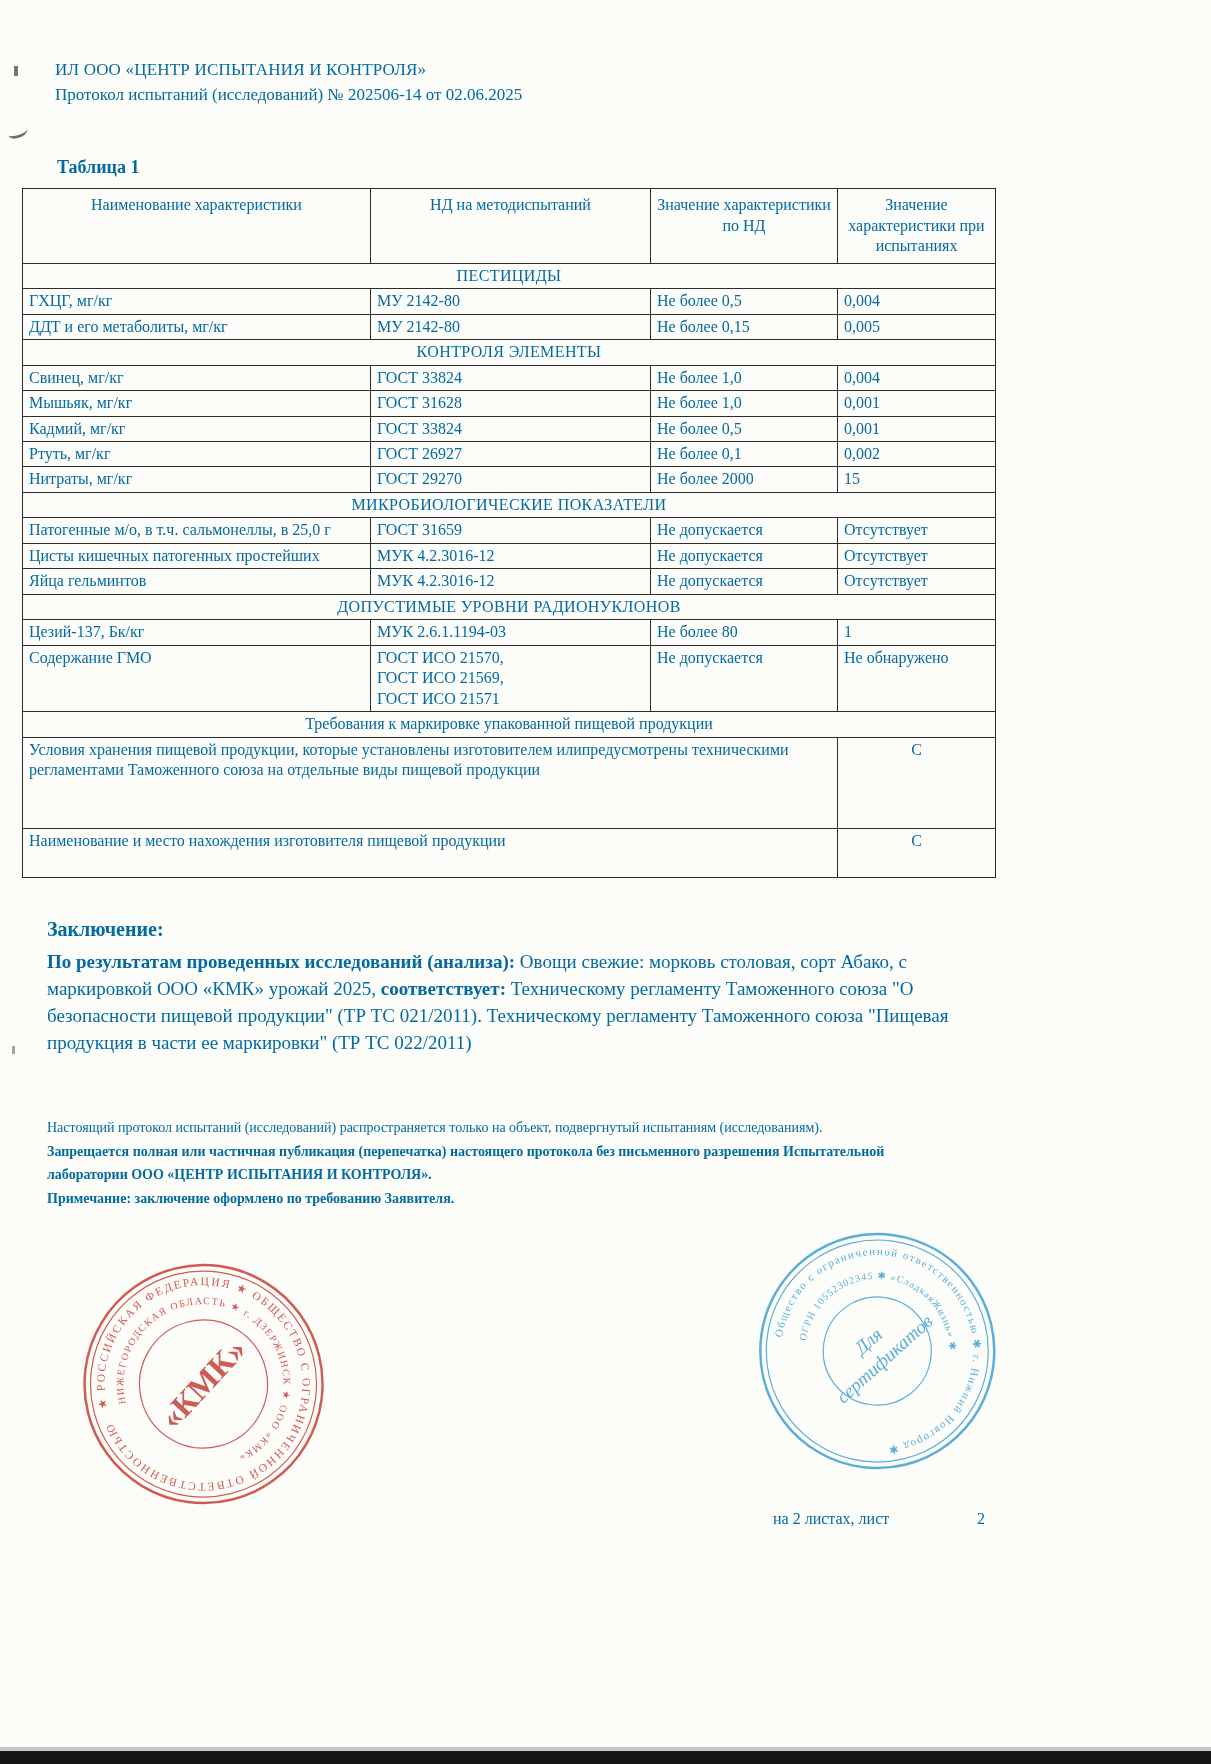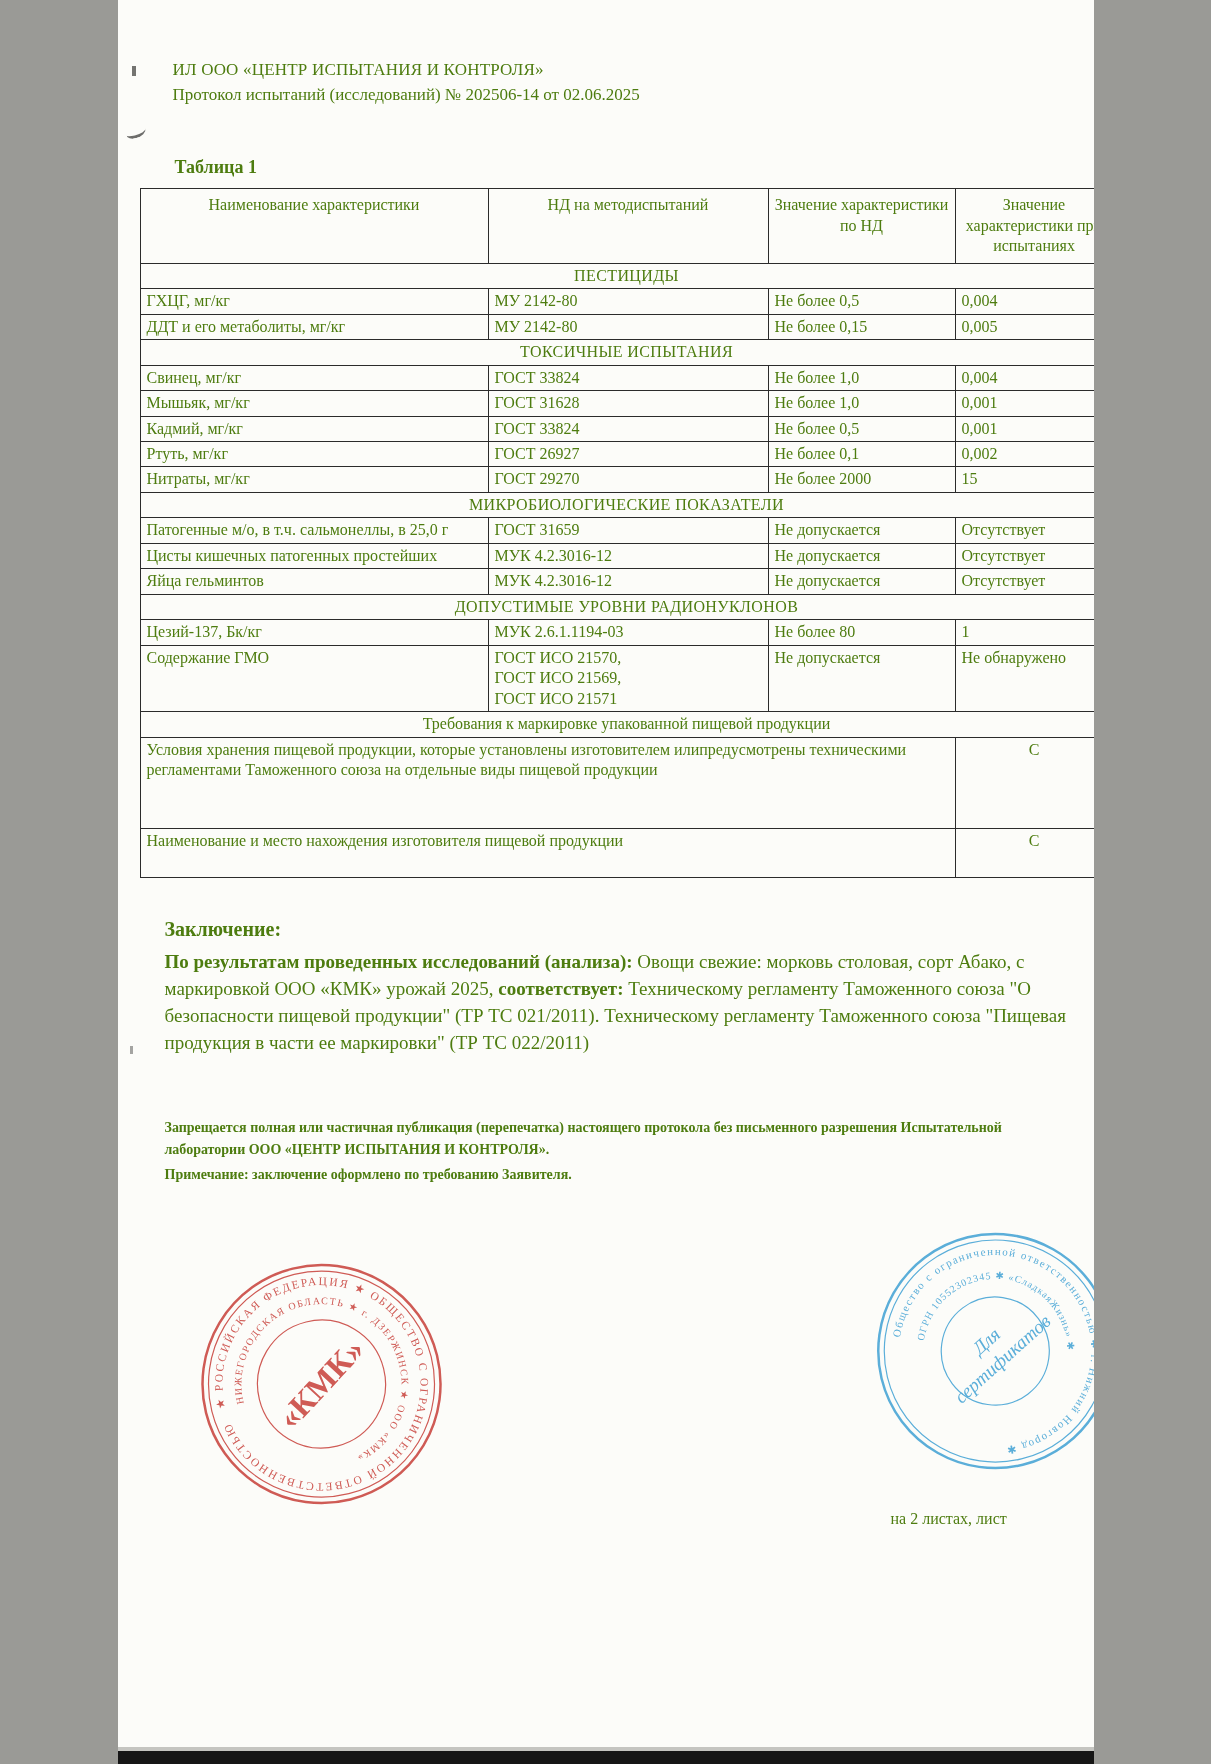--- a/index.html
+++ b/index.html
@@ -1,22 +1,22 @@
 <!DOCTYPE html>
 <html lang="ru"><head>
 <meta charset="utf-8">
 <style>
   html,body{margin:0;padding:0;background:#9a9a96;}
   .page{
     position:relative;
-    width:976px;height:1764px;
+    width:1211px;height:1764px;
     margin:0 auto;
     background:#fcfcf9;
     font-family:"Liberation Serif","DejaVu Serif",serif;
-    color:#4d7c0f;
+    color:#0369a1;
     overflow:hidden;
   }
   .content{padding:58px 0 0 55px;}
   .doc-header{font-size:17px;line-height:1.45;}
   .doc-header .l1{letter-spacing:.2px;}
   .table-title{font-weight:bold;font-size:18px;margin:50px 0 10px 2px;}
   table.proto{
     border-collapse:collapse;
     margin-left:-33px;
     width:973px;
@@ -109,21 +109,21 @@
             <td>Не более 0,5</td>
             <td>0,004</td>
           </tr>
           <tr>
             <td>ДДТ и его метаболиты, мг/кг</td>
             <td>МУ 2142-80</td>
             <td>Не более 0,15</td>
             <td>0,005</td>
           </tr>
           <tr>
-            <td colspan="4" class="section-header">ТОКСИЧНЫЕ ИСПЫТАНИЯ</td>
+            <td colspan="4" class="section-header">КОНТРОЛЯ ЭЛЕМЕНТЫ</td>
           </tr>
           <tr>
             <td>Свинец, мг/кг</td>
             <td>ГОСТ 33824</td>
             <td>Не более 1,0</td>
             <td>0,004</td>
           </tr>
           <tr>
             <td>Мышьяк, мг/кг</td>
             <td>ГОСТ 31628</td>
@@ -199,20 +199,21 @@
           </tr>
         </tbody>
     </table>
 
     <div class="conclusion">
       <span class="c-title">Заключение:</span>
       <b>По результатам проведенных исследований (анализа):</b><span> Овощи свежие: морковь столовая, сорт Абако, с маркировкой ООО «КМК» урожай 2025, </span><b>соответствует:</b><span> Техническому регламенту Таможенного союза "О безопасности пищевой продукции" (ТР ТС 021/2011). Техническому регламенту Таможенного союза "Пищевая продукция в части ее маркировки" (ТР ТС 022/2011)</span>
     </div>
 
     <div class="notes">
+      <p>Настоящий протокол испытаний (исследований) распространяется только на объект, подвергнутый испытаниям (исследованиям).</p>
       <p class="bold">Запрещается полная или частичная публикация (перепечатка) настоящего протокола без письменного разрешения Испытательной лаборатории ООО «ЦЕНТР ИСПЫТАНИЯ И КОНТРОЛЯ».</p>
       <p class="bold">Примечание: заключение оформлено по требованию Заявителя.</p>
     </div>
 
   </div>
 
   <div class="stamp stamp-red">
     <svg width="252" height="252" viewBox="0 0 252 252">
       <g fill="none" stroke="#c9453f">
         <circle cx="126" cy="126" r="119" stroke-width="2.5"></circle>

